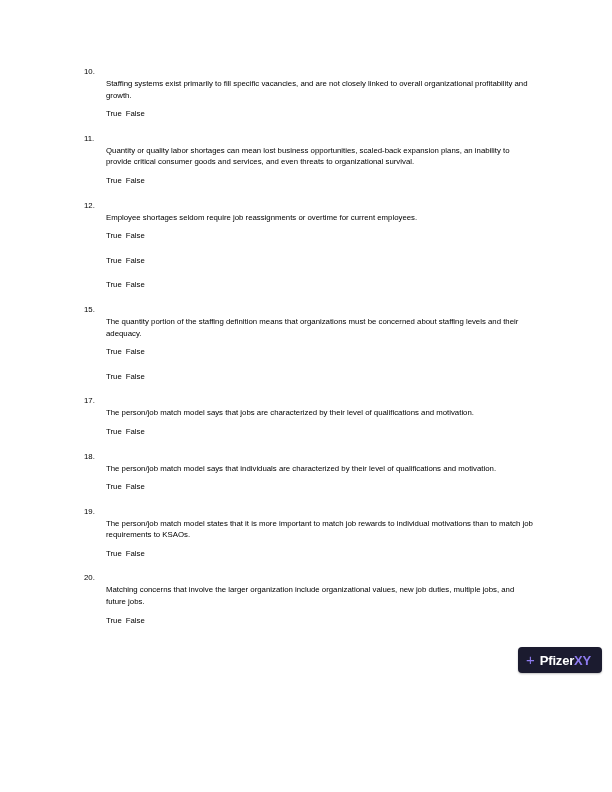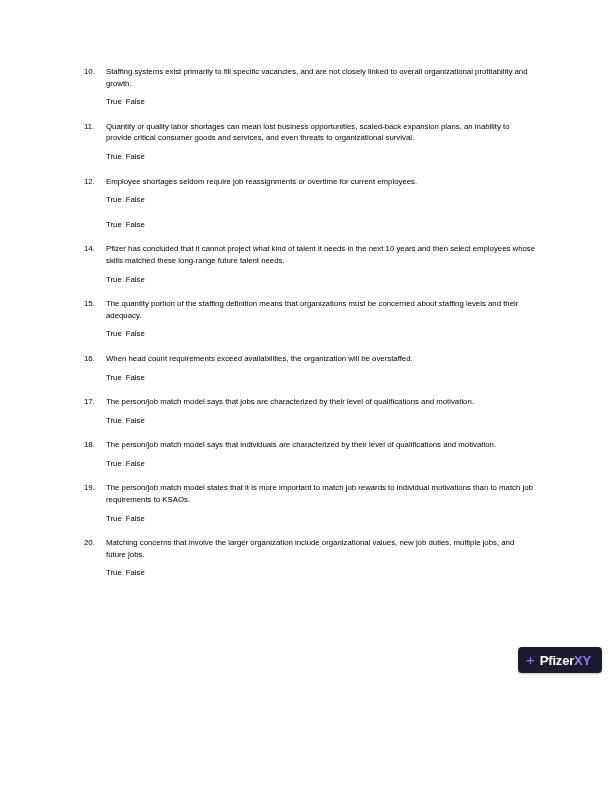--- a/index.html
+++ b/index.html
@@ -41,20 +41,21 @@
     flex: 0 0 22px;
     font-size: 7.8px;
     line-height: 11.6px;
     text-align: left;
   }
   .q-text {
     flex: 1 1 auto;
     font-size: 7.8px;
     line-height: 11.6px;
     text-align: left;
+    margin-top: 12px;
   }
   .answers {
     margin-top: 7px;
     margin-left: 22px;
     display: flex;
     gap: 4px;
     font-size: 7.8px;
     line-height: 11.6px;
   }
   .answer {
@@ -126,44 +127,36 @@
           <span class="answer">False</span>
         </div>
       </div>
       <div class="question">
         <div class="answers">
           <span class="answer">True</span>
           <span class="answer">False</span>
         </div>
       </div>
       <div class="question">
-        <div class="q-row">
-          <div class="q-num">14.</div>
-          <div class="q-text">Pfizer has concluded that it cannot project what kind of talent it needs in the next 10 years and then select employees whose skills matched these long-range future talent needs.</div>
-        </div>
         <div class="answers">
           <span class="answer">True</span>
           <span class="answer">False</span>
         </div>
       </div>
       <div class="question">
         <div class="q-row">
           <div class="q-num">15.</div>
           <div class="q-text">The quantity portion of the staffing definition means that organizations must be concerned about staffing levels and their adequacy.</div>
         </div>
         <div class="answers">
           <span class="answer">True</span>
           <span class="answer">False</span>
         </div>
       </div>
       <div class="question">
-        <div class="q-row">
-          <div class="q-num">16.</div>
-          <div class="q-text">When head count requirements exceed availabilities, the organization will be overstaffed.</div>
-        </div>
         <div class="answers">
           <span class="answer">True</span>
           <span class="answer">False</span>
         </div>
       </div>
       <div class="question">
         <div class="q-row">
           <div class="q-num">17.</div>
           <div class="q-text">The person/job match model says that jobs are characterized by their level of qualifications and motivation.</div>
         </div>

